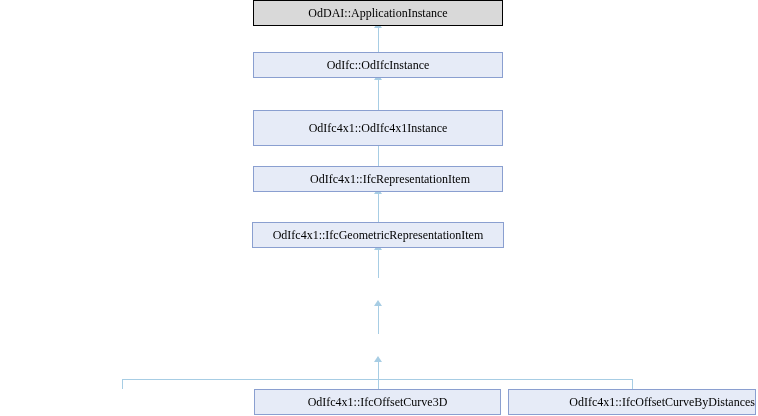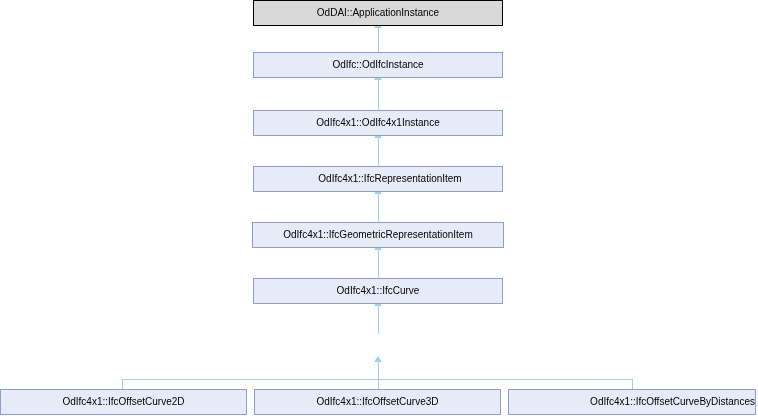--- a/index.html
+++ b/index.html
@@ -16,27 +16,28 @@
     height: 416px;
     background: #ffffff;
     overflow: hidden;
   }
   .node {
     position: absolute;
     box-sizing: border-box;
     display: flex;
     align-items: center;
     justify-content: center;
-    font-size: 10px;
+    font-size: 12px;
     line-height: 1;
     letter-spacing: 0px;
     color: #000000;
     white-space: nowrap;
     background: #e6ebf7;
     border: 1px solid #8a9fd0;
+    font-family: Liberation Serif, serif;
   }
   .node.root {
     background: #d9d9d9;
     border: 1px solid #000000;
   }
   .node.current {
     background: #ffffff;
     border: 1px solid #000000;
   }
   .edge {
@@ -85,40 +86,34 @@
   <div class="edge edge-v" style="left:632px; top:379px; height:10px;"></div>
 
   <div class="node root" style="left:253px; top:0px; width:250px; height:26px;">
     <span>OdDAI::ApplicationInstance</span>
   </div>
 
   <div class="node" style="left:253px; top:52px; width:250px; height:26px;">
     <span>OdIfc::OdIfcInstance</span>
   </div>
 
-  <div class="node" style="left:253px; top:110px; width:250px; height:26px;">
+  <div class="node" style="left:253px; top:110px; width:250px; height:36px;">
     <span>OdIfc4x1::OdIfc4x1Instance</span>
   </div>
 
   <div class="node" style="left:253px; top:166px; width:250px; height:26px;padding-left:24px;">
     <span>OdIfc4x1::IfcRepresentationItem</span>
   </div>
 
   <div class="node" style="left:252px; top:222px; width:252px; height:26px;text-align:right;">
     <span>OdIfc4x1::IfcGeometricRepresentationItem</span>
   </div>
 
-  <div class="node" style="left:253px; top:278px; width:250px; height:26px;">
-    <span>OdIfc4x1::IfcCurve</span>
-  </div>
 
 
-  <div class="node" style="left:0px; top:389px; width:247px; height:26px;">
-    <span>OdIfc4x1::IfcOffsetCurve2D</span>
-  </div>
 
   <div class="node" style="left:254px; top:389px; width:247px; height:26px;">
     <span>OdIfc4x1::IfcOffsetCurve3D</span>
   </div>
 
   <div class="node" style="left:508px; top:389px; width:248px; height:26px;justify-content:flex-end;">
     <span>OdIfc4x1::IfcOffsetCurveByDistances</span>
   </div>
 
 </div>

